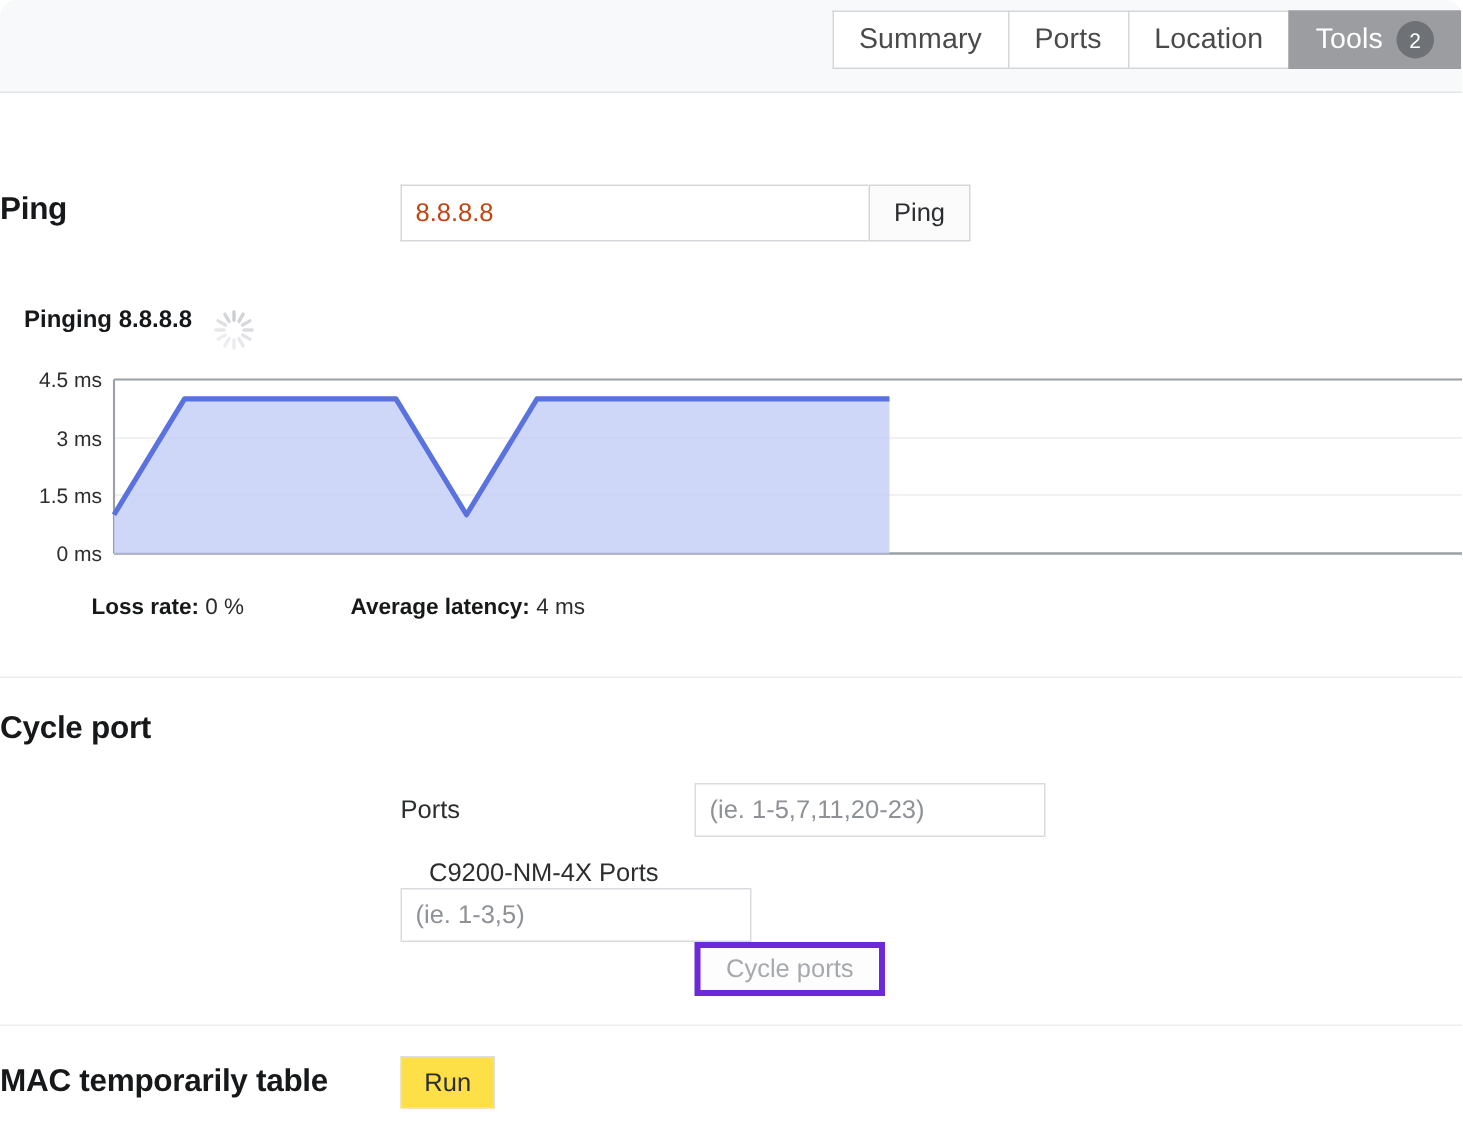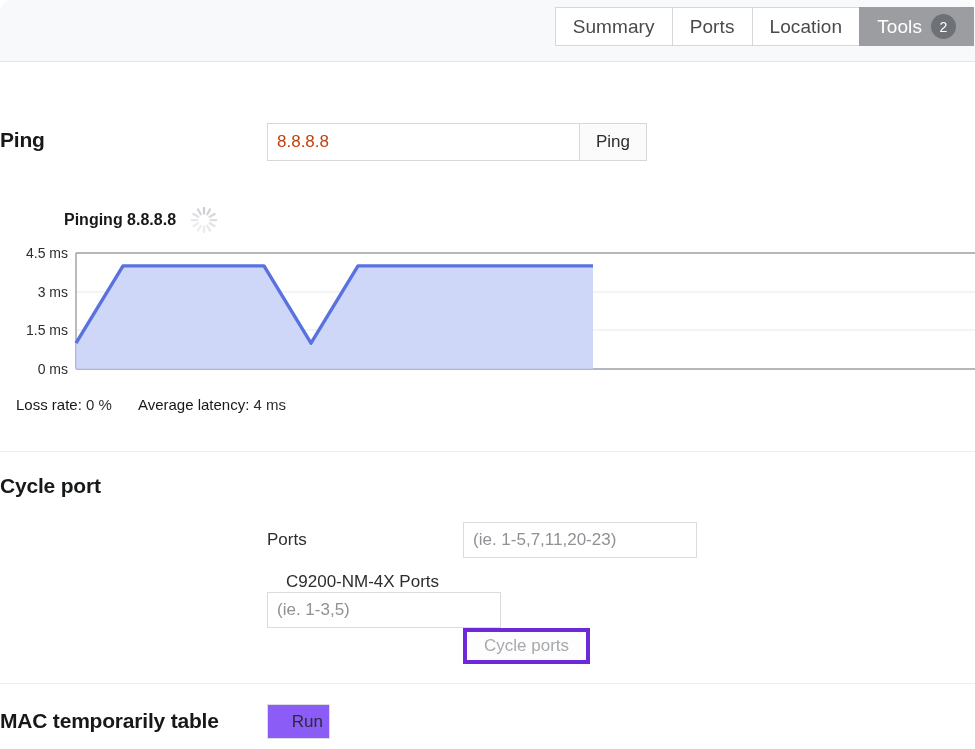--- a/index.html
+++ b/index.html
@@ -117,23 +117,22 @@
     font-size: 17px;
     color: #2b2d2f;
     cursor: pointer;
   }
 
   .ping-status {
     position: absolute;
     left: 16px;
     top: 205px;
     display: flex;
-    align-items: center;
+    align-items: flex-start;
     gap: 13px;
-    margin-left: 48px;
   }
   .ping-status-text {
     font-size: 16px;
     font-weight: bold;
     color: #16181a;
     white-space: nowrap;
   }
   .spinner { width: 30px; height: 30px; display: block; }
 
   
@@ -155,21 +154,21 @@
   .chart-stats {
     position: absolute;
     left: 16px;
     top: 396px;
     display: flex;
     align-items: baseline;
     gap: 26px;
     font-size: 15px;
     color: #2b2d2f;
   }
-  .stat b { font-weight: normal; color: #16181a; }
+  .stat b { font-weight: bold; color: #16181a; margin-left: 45px; }
 
   
   .warning-text {
     position: absolute;
     left: 267px;
     top: 476px;
     font-size: 17px;
     color: #2b2d2f;
     white-space: nowrap;
   }
@@ -210,26 +209,25 @@
   }
 
   
   .run-btn {
     position: absolute;
     left: 267px;
     top: 704px;
     width: 63px;
     height: 35px;
     border: 1px solid #dcdee0;
-    background: #8b5cf6;
+    background: #fde047;
     font-family: "Liberation Sans", sans-serif;
     font-size: 17px;
     color: #2b2d2f;
     cursor: pointer;
-    text-align: right;
   }
 </style>
 </head>
 <body>
 
 <div id="page">
 
   <div class="header-strip">
     <div class="tabbar">
       <div class="tab">

